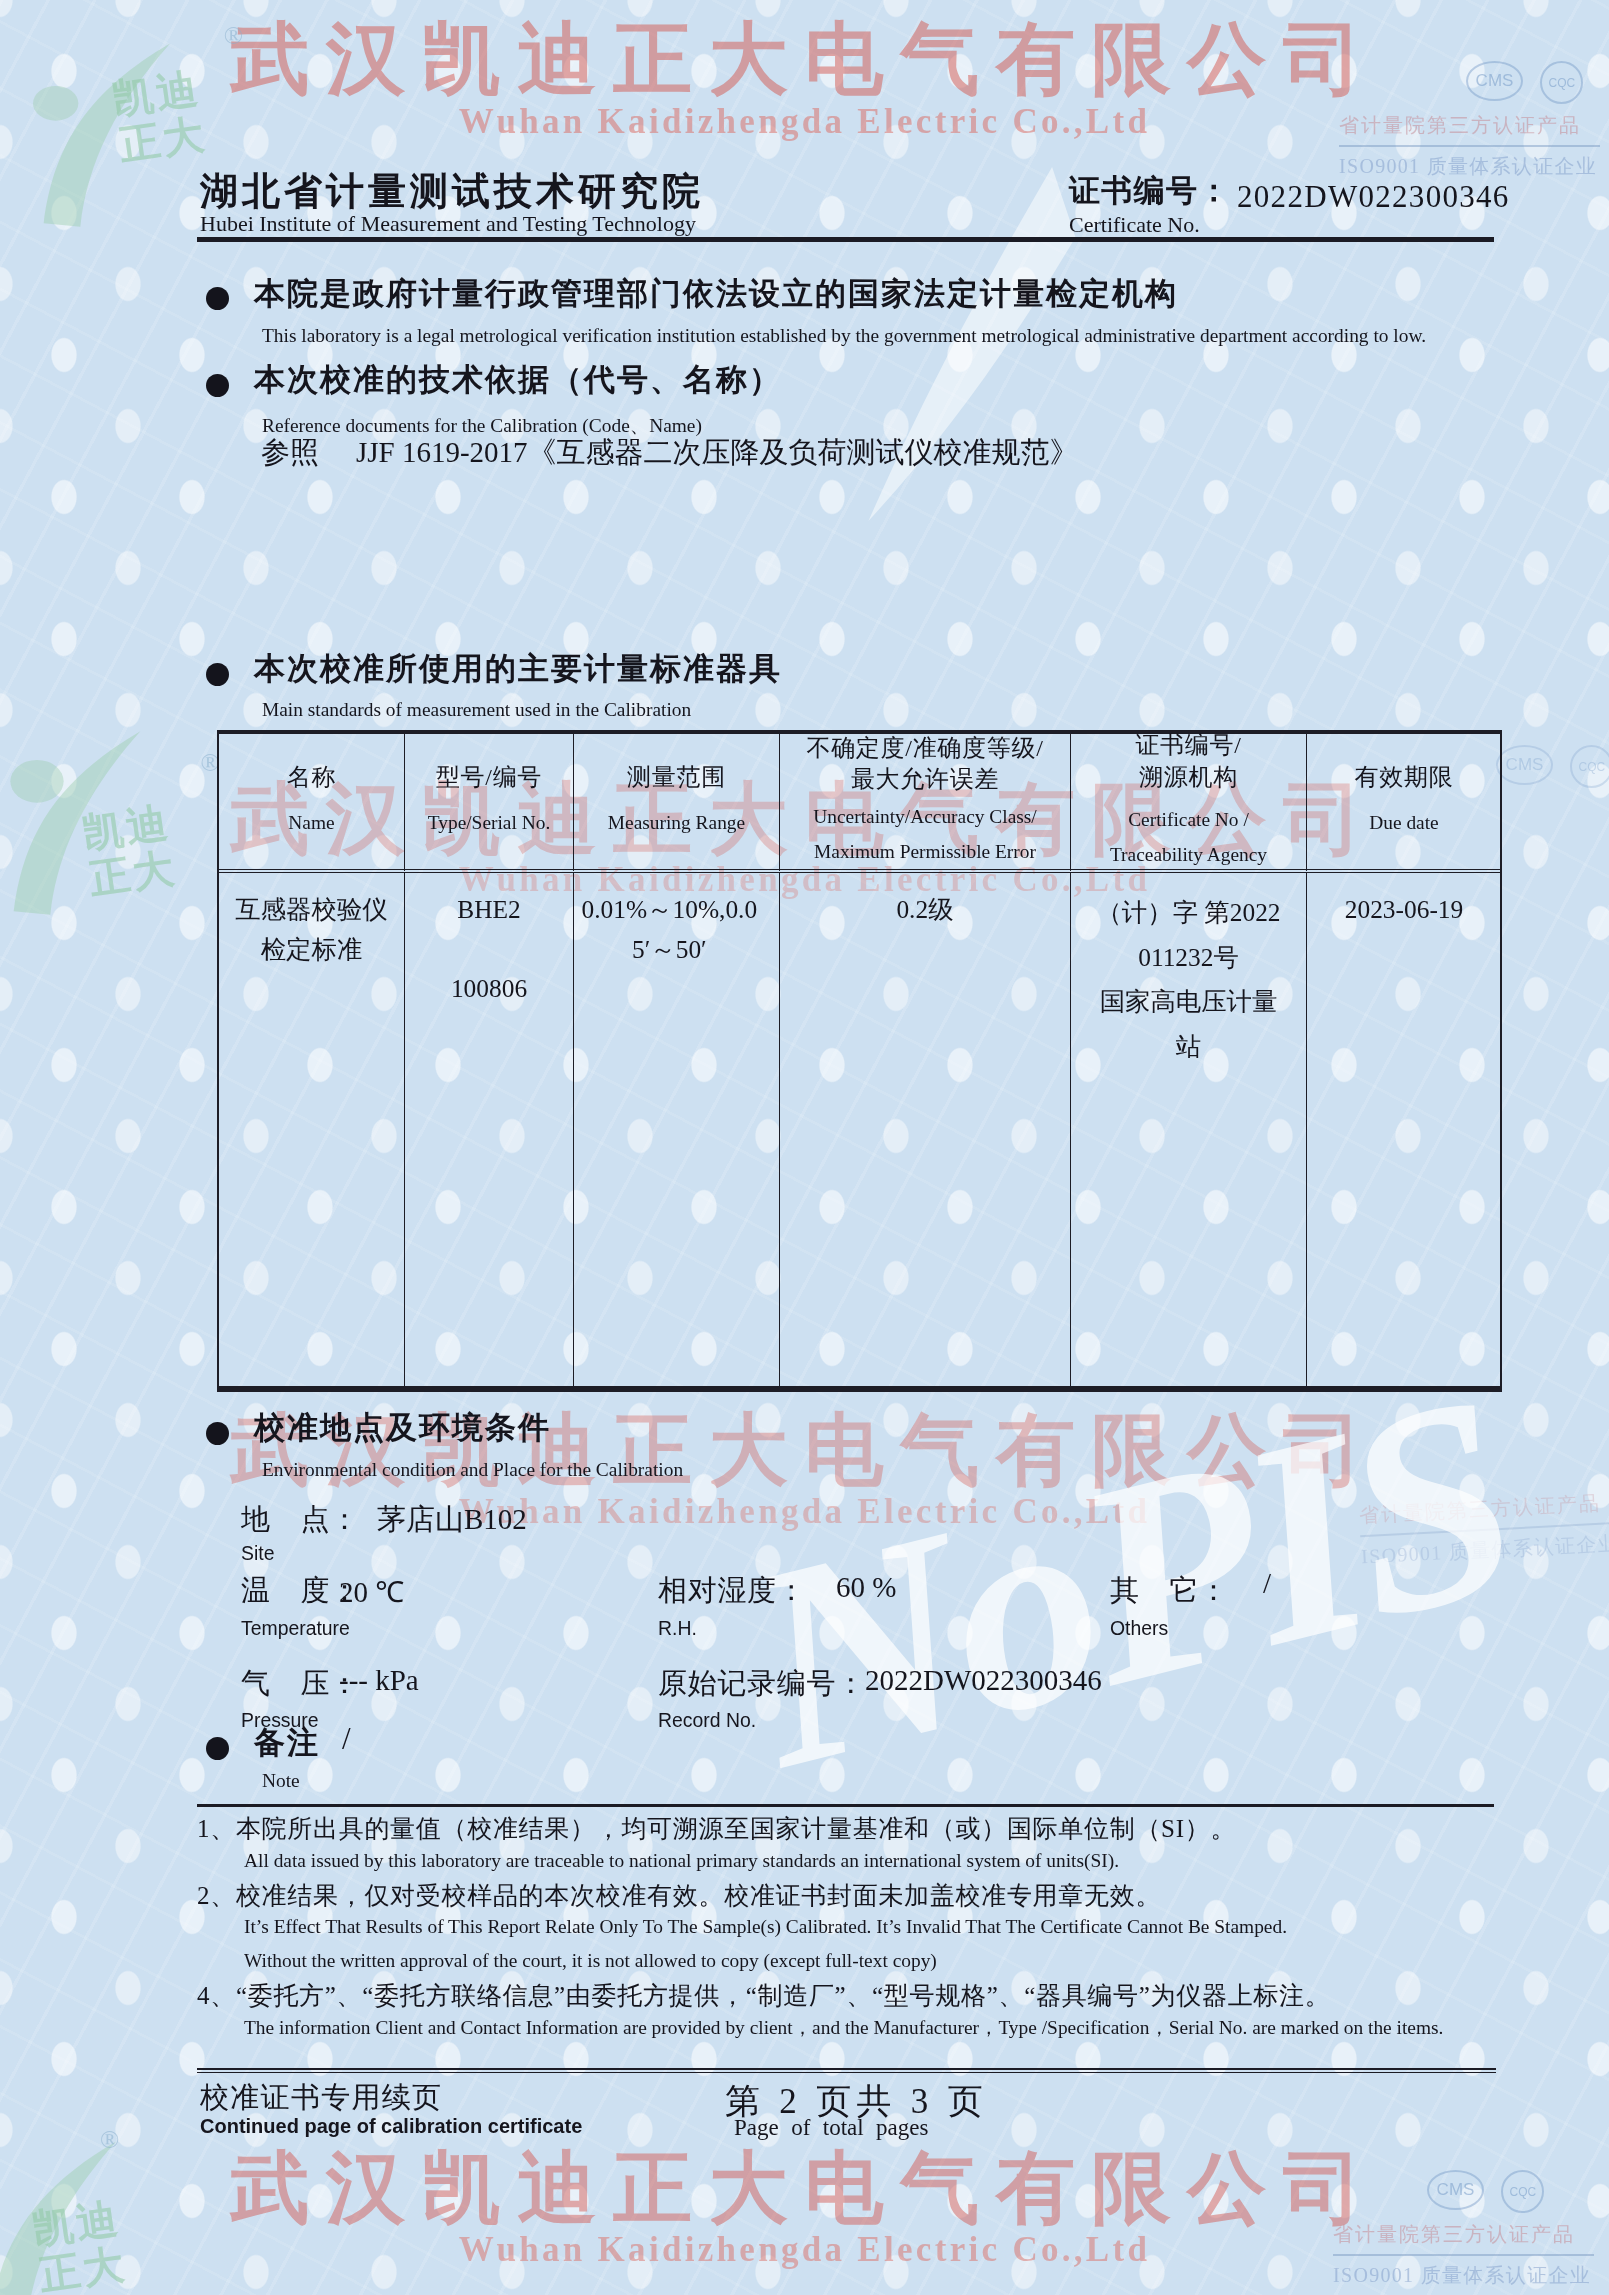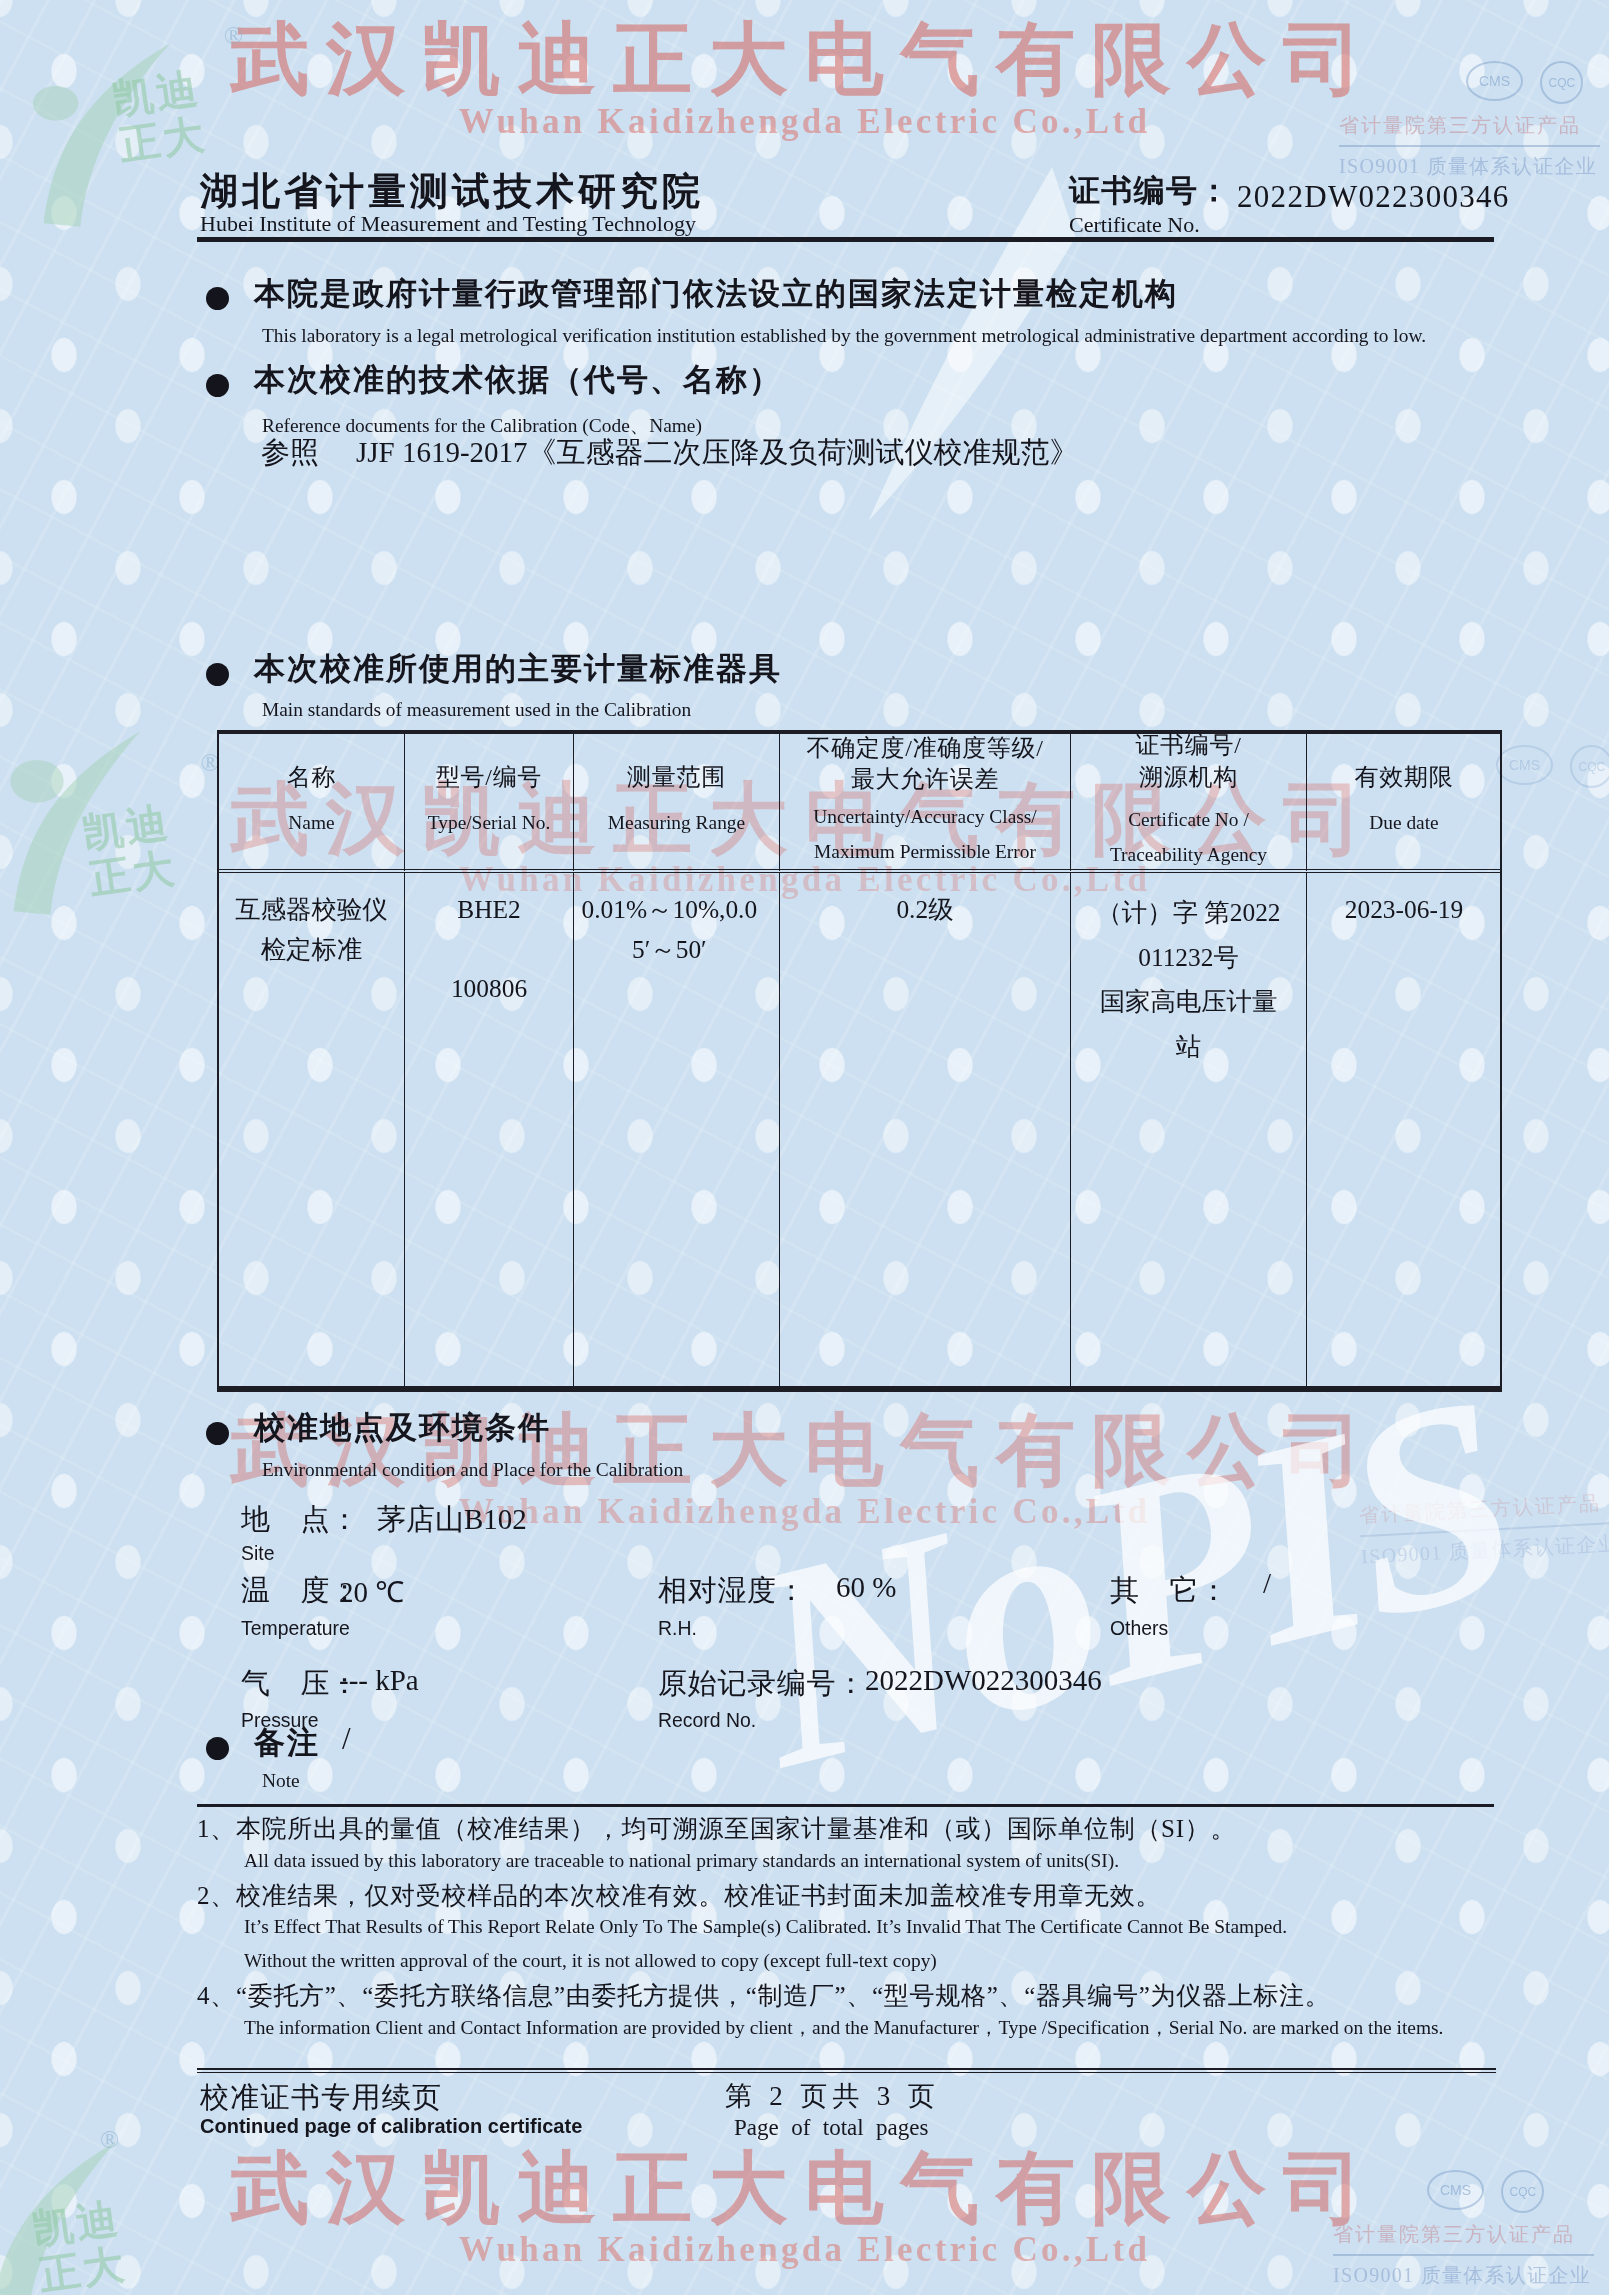--- a/index.html
+++ b/index.html
@@ -43,21 +43,21 @@
   }
   .brand-reg{
     position:absolute; left:207px; top:-9.4px; font-size:25.4px;
     color:rgba(140,176,206,.55); font-family:"Liberation Serif", serif;
   }
   .cert-note{ position:absolute; z-index:1; width:281px; }
   .cert-note .circles{ display:flex; gap:17.4px; margin-left:127px; margin-bottom:8px; }
   .cn-ellipse{
     width:57px; height:40px; border:2px solid rgba(120,156,200,.45); border-radius:50%;
     display:flex; align-items:center; justify-content:center;
-    font-size:14px; color:rgba(120,156,200,.55); font-family:"Liberation Sans", sans-serif;
+    font-size:17px; color:rgba(120,156,200,.55); font-family:"Liberation Sans", sans-serif;
   }
   .cn-circle{
     width:43px; height:43px; border:2px solid rgba(120,156,200,.45); border-radius:50%;
     display:flex; align-items:center; justify-content:center;
     font-size:12px; color:rgba(120,156,200,.55); font-family:"Liberation Sans", sans-serif;
   }
   .cert-note .l1{ font-size:20px; white-space:nowrap; color:rgba(198,138,148,.52); letter-spacing:2px; }
   .cert-note .rule{ width:261px; height:2px; background:rgba(118,148,190,.45); margin:6px 0; }
   .cert-note .l2{ font-size:20px; white-space:nowrap; color:rgba(134,162,204,.55); letter-spacing:1.3px; }
   #seal-script{
@@ -116,21 +116,21 @@
   #hr-note{ top:1804px; height:2.7px; }
   #notes{ position:absolute; left:197px; top:1814px; width:1303px; z-index:5; }
   .note-cn{ font-size:25px; line-height:1.2; letter-spacing:0.7px; }
   .note-en{ font-size:19.4px; line-height:1.4; margin:2.7px 0 6.7px 47px; }
   #hr-bottom{ position:absolute; left:197px; top:2068px; width:1299px; height:4.7px;
     border-top:2.7px solid #1b1b24; border-bottom:1.3px solid #1b1b24; z-index:5; }
 
   
   #footer-left-cn{ position:absolute; left:200px; top:2078px; font-size:29px; letter-spacing:1.3px; }
   #footer-left-en{ position:absolute; left:200px; top:2115px; font-size:20px; font-family:"Liberation Sans", sans-serif;font-weight:bold; }
-  #footer-page-cn{ position:absolute; left:725px; top:2078px; font-size:27px; letter-spacing:5.3px; }
+  #footer-page-cn{ position:absolute; left:725px; top:2078px; font-size:35px; letter-spacing:5.3px; }
   #footer-page-en{ position:absolute; left:734px; top:2115px; font-size:23px; word-spacing:6.7px; }
 </style>
 </head>
 <body>
 
 <div id="page">
 
   <div class="wm-band" style="opacity:1;">
     <div class="wm-cn" style="top:6.7px;">武汉凯迪正大电气有限公司</div>
     <div class="wm-en" style="top:102px;">Wuhan Kaidizhengda Electric Co.,Ltd</div>

